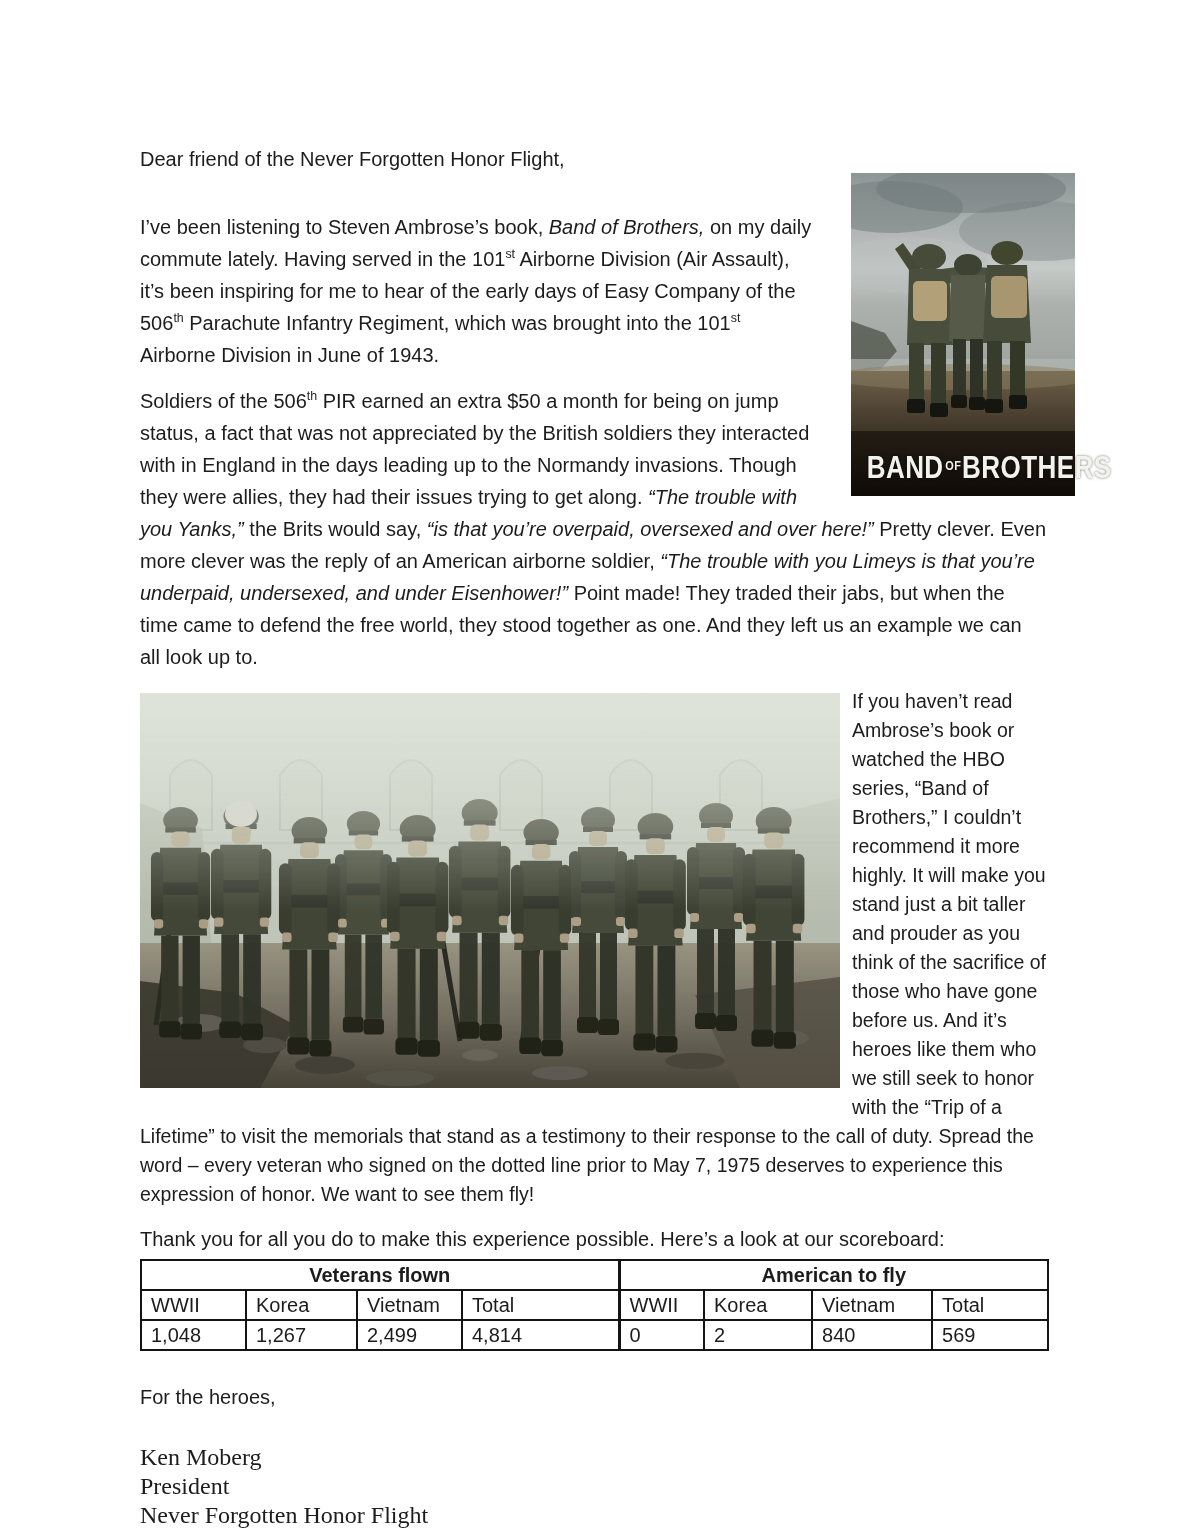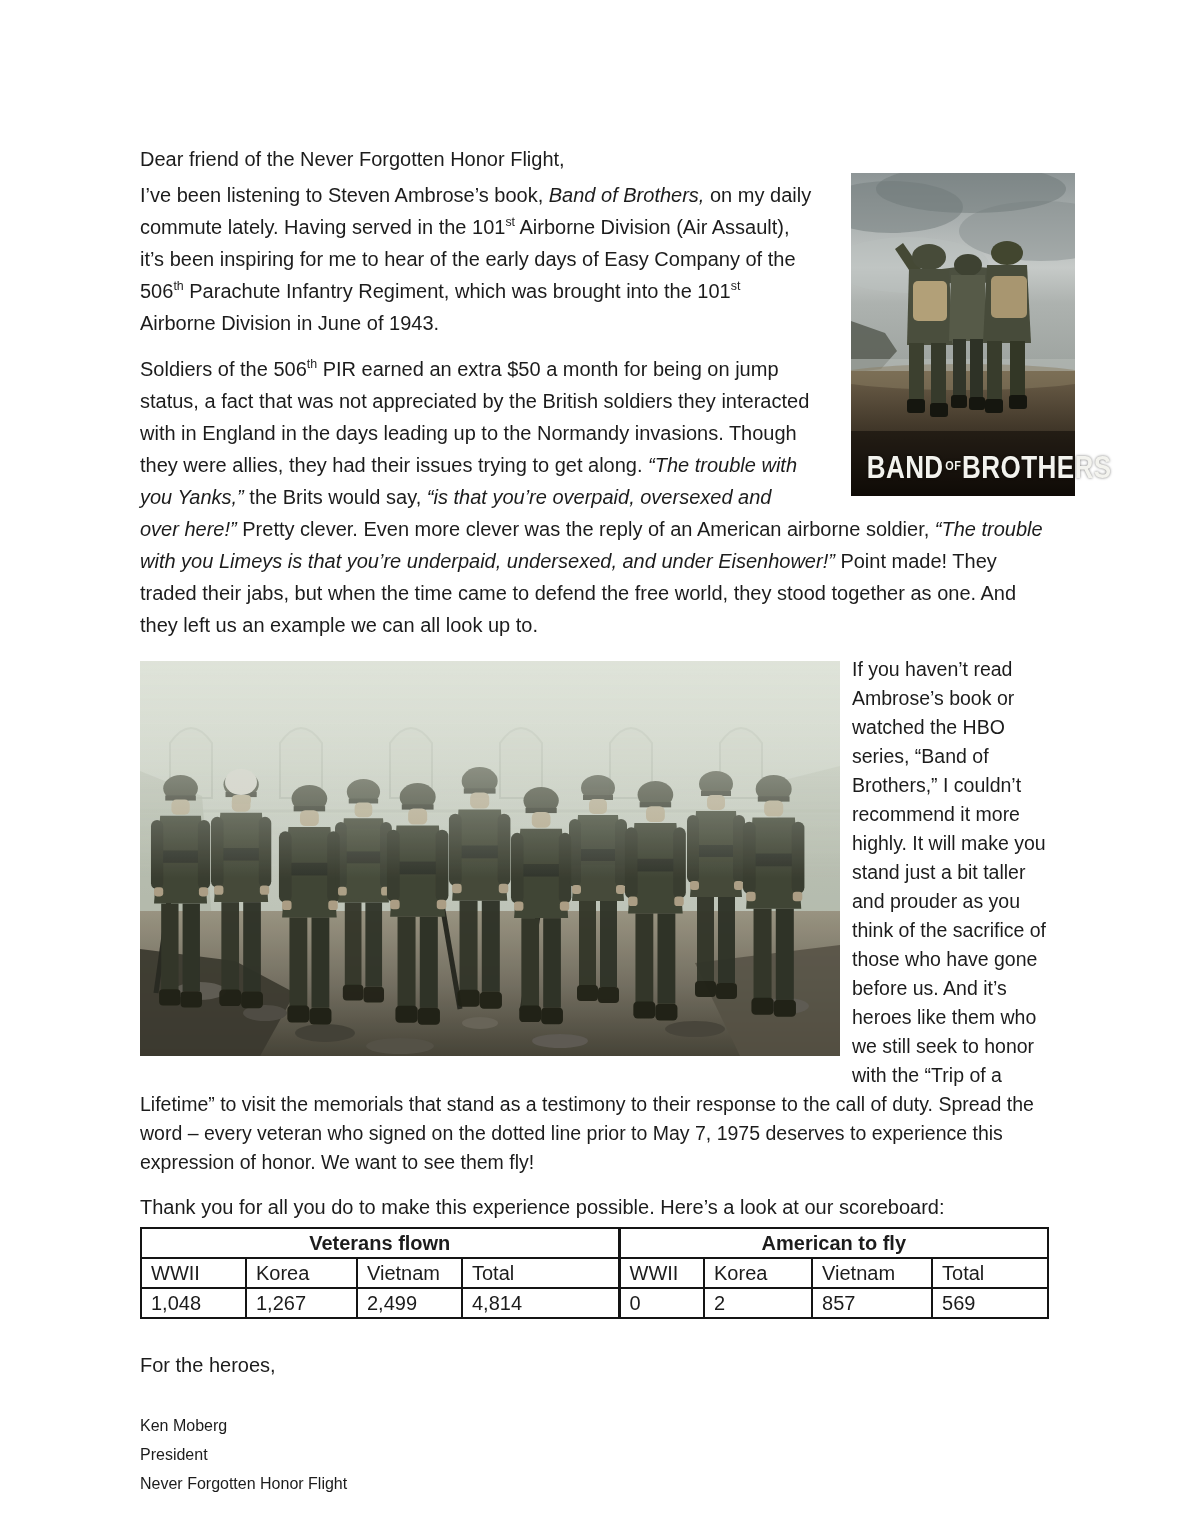--- a/index.html
+++ b/index.html
@@ -10,21 +10,21 @@
     overflow:hidden;
   }
   .page {
     position:relative;
     width:1187px; height:1536px;
     padding:143px 140px 0 140px;
     box-sizing:border-box;
     background:#ffffff;
   }
   p { margin:0 0 14px 0; font-size:20px; line-height:32px; }
-  .salutation { margin-bottom:4px; }
+  .salutation { margin-bottom:36px; }
   .it { font-style:italic; }
   sup { font-size:0.62em; line-height:0; }
 
   
   .poster {
     float:right;
     width:196px; height:323px;
     margin:30px 0 16px 36px;
     position:relative;
     background:#9aa09c;
@@ -76,21 +76,21 @@
     text-align:left;
     padding:1px 9px;
     height:26px;
     vertical-align:middle;
     overflow:hidden;
   }
   table.scoreboard th.grp { font-weight:bold; text-align:center; }
   table.scoreboard .mid { border-left-width:3px; }
 
   .signoff { margin:10px 0 30px 0; }
-  .closing-line { font-size:16px; line-height:29px; }
+  .closing-line { font-size:24px; line-height:29px;font-family:Liberation Serif, serif; }
 </style>
 </head>
 <body>
 
 <div class="page">
 
   <section class="section-a">
 
     <div class="poster">
       <svg viewBox="0 0 224 323" width="224" height="323" xmlns="http://www.w3.org/2000/svg">
@@ -271,21 +271,21 @@
       <th>Vietnam</th>
       <th>Total</th>
     </tr>
     <tr>
       <td>1,048</td>
       <td>1,267</td>
       <td>2,499</td>
       <td>4,814</td>
       <td class="mid">0</td>
       <td>2</td>
-      <td>857</td>
+      <td>840</td>
       <td>569</td>
     </tr>
   </tbody>
     </table>
 
   <p class="signoff">For the heroes,</p>
 
   <div>
     <div class="closing-line">Ken Moberg</div>
     <div class="closing-line">President</div>

